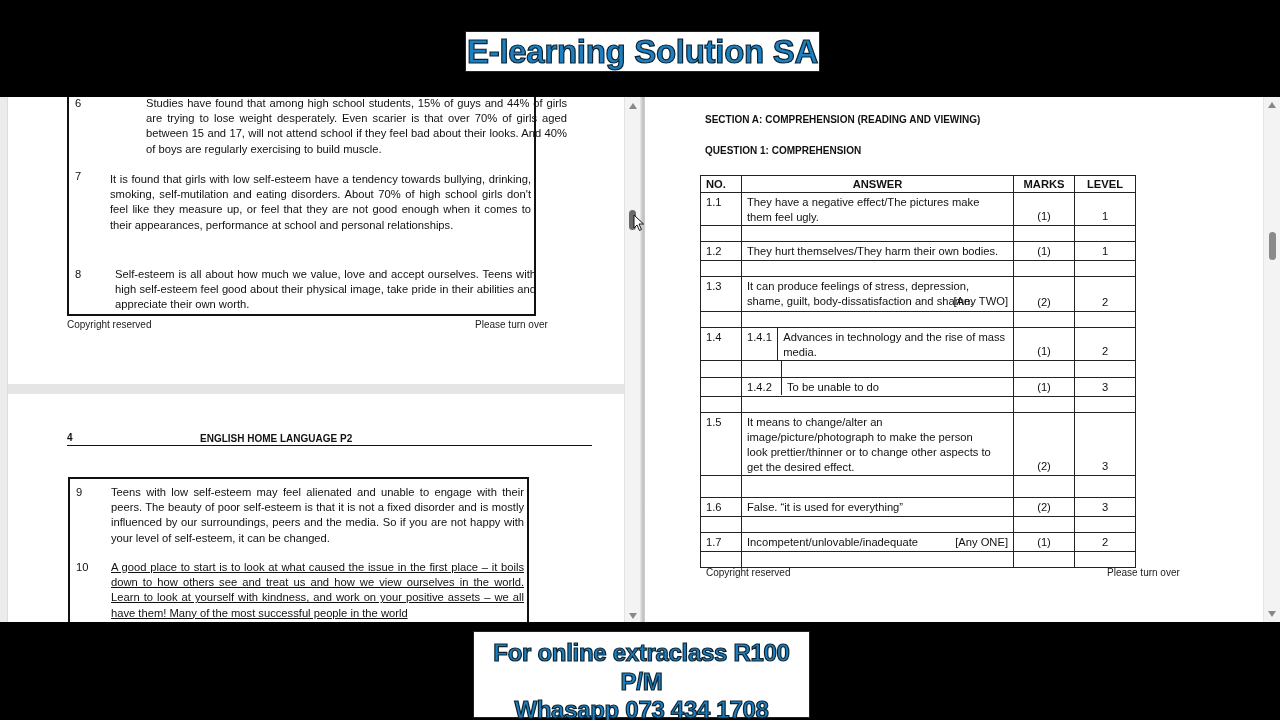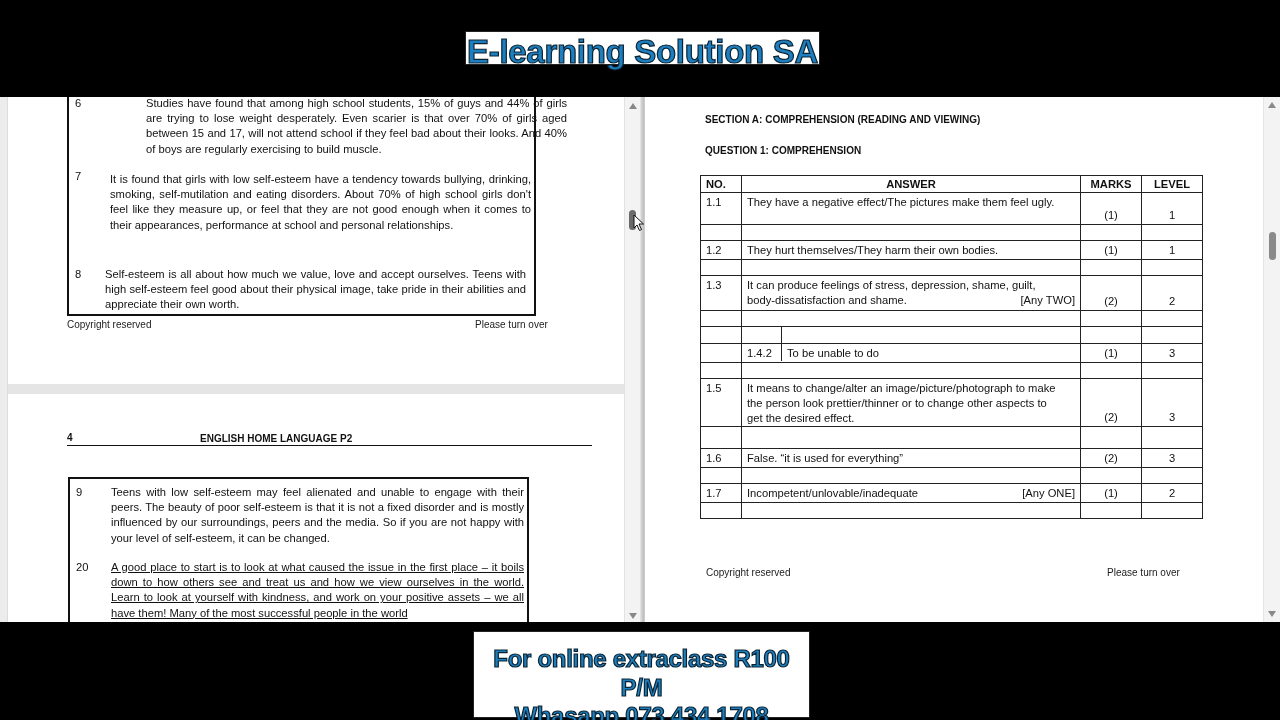--- a/index.html
+++ b/index.html
@@ -7,22 +7,22 @@
     body { position: relative; font-family: "Liberation Sans", sans-serif; color: #111; }
 
     
     .banner {
       position: absolute; background: #fff; border: 1px solid #222;
       color: #1d7fbf; font-family: "Liberation Sans", sans-serif; font-weight: bold;
       text-align: center;
       -webkit-text-stroke: 1.2px #0b2230;
       letter-spacing: -0.3px;
     }
-    .banner-top { left: 465px; top: 31px; width: 355px; height: 34px; font-size: 33px; line-height: 40px; }
-    .banner-bottom { left: 473px; top: 631px; width: 337px; height: 87px; font-size: 24px; line-height: 28.5px; padding-top: 13px; }
+    .banner-top { left: 465px; top: 31px; width: 355px; height: 41px; font-size: 33px; line-height: 40px; }
+    .banner-bottom { left: 473px; top: 631px; width: 337px; height: 87px; font-size: 24px; line-height: 28.5px; padding-top: 7px; }
 
     
     .pane { position: absolute; top: 97px; height: 525px; background: #fff; overflow: hidden; }
     .pane-left { left: 0; width: 644px; }
     .pane-right { left: 644px; width: 636px; border-left: 1px solid #ccc; }
 
     .left-gutter { position: absolute; left: 0; top: 0; width: 8px; height: 100%; background: #ececec; border-right: 1px solid #ddd; }
     .left-scroll-track { position: absolute; left: 624px; top: 0; width: 17px; height: 100%; background: #f3f3f3; border-left: 1px solid #e2e2e2; border-right: 1px solid #e2e2e2; }
     .left-edge { position: absolute; left: 641px; top: 0; width: 3px; height: 100%; background: linear-gradient(to right,#d8d8d8,#bbb); }
 
@@ -41,21 +41,21 @@
     .footer-text { position: absolute; font-size: 10px; color: #222; }
 
     .page-header { position: absolute; left: 67px; top: 335px; width: 525px; height: 14px; border-bottom: 1px solid #111; font-size: 10px; font-weight: bold; }
     .page-header .num { position: absolute; left: 0; top: 0; }
     .page-header .title { position: absolute; left: 133px; top: 1px; }
 
     
     .right-scroll-track { position: absolute; right: 0; top: 0; width: 17px; height: 100%; background: #f3f3f3; border-left: 1px solid #e5e5e5; }
     .section-title { position: absolute; left: 60px; font-size: 10px; font-weight: bold; }
 
-    table.memo { position: absolute; left: 55px; top: 78px; width: 503px; border-collapse: collapse; font-size: 11.2px; }
+    table.memo { position: absolute; left: 55px; top: 78px; width: 436px; border-collapse: collapse; font-size: 11.2px; }
     table.memo td, table.memo th { border: 1px solid #222; vertical-align: top; padding: 2px 5px 0 5px; line-height: 15px; }
     table.memo th { font-weight: bold; text-align: center; height: 17px; padding-top: 1px; }
     table.memo th.no { text-align: left; width: 41px; }
     table.memo th.marks { width: 61px; }
     table.memo th.level { width: 61px; }
     table.memo td.marks, table.memo td.level { text-align: center; vertical-align: bottom; padding-bottom: 1px; }
     table.memo tr.spacer td { height: 16px; }
     .ans-wrap { display: flex; justify-content: space-between; }
     .subtable { display: flex; margin: -2px -5px 0 -5px; }
     .subtable .subno { width: 40px; border-right: 1px solid #222; padding: 2px 5px 0 5px; }
@@ -69,37 +69,37 @@
 
 <div class="pane pane-left">
   <div class="left-gutter"></div>
 
   <div class="passage" style="left:67px; top:-10px; width:469px; height:229px;">
     <div class="para-num" style="left:6px; top:7px;">6</div>
     <div class="para" style="left:41px; top:7px; width:421px;margin-left:36px;">Studies have found that among high school students, 15% of guys and 44% of girls are trying to lose weight desperately. Even scarier is that over 70% of girls aged between 15 and 17, will not attend school if they feel bad about their looks. And 40% of boys are regularly exercising to build muscle.</div>
     <div class="para-num" style="left:6px; top:80px;">7</div>
     <div class="para" style="left:41px; top:83px; width:421px;">It is found that girls with low self-esteem have a tendency towards bullying, drinking, smoking, self-mutilation and eating disorders. About 70% of high school girls don't feel like they measure up, or feel that they are not good enough when it comes to their appearances, performance at school and personal relationships.</div>
     <div class="para-num" style="left:6px; top:178px;">8</div>
-    <div class="para" style="left:36px; top:178px; width:421px;">Self-esteem is all about how much we value, love and accept ourselves. Teens with high self-esteem feel good about their physical image, take pride in their abilities and appreciate their own worth.</div>
+    <div class="para" style="left:46px; top:178px; width:421px;">Self-esteem is all about how much we value, love and accept ourselves. Teens with high self-esteem feel good about their physical image, take pride in their abilities and appreciate their own worth.</div>
   </div>
 
   <div class="footer-text" style="left:67px; top:222px;">Copyright reserved</div>
   <div class="footer-text" style="left:475px; top:222px;">Please turn over</div>
 
   <div class="page-gap"></div>
 
   <div class="page-header">
     <span class="num">4</span>
     <span class="title">ENGLISH HOME LANGUAGE P2</span>
   </div>
 
   <div class="passage" style="left:68px; top:380px; width:461px; height:160px;">
     <div class="para-num" style="left:6px; top:6px;">9</div>
     <div class="para" style="left:41px; top:6px; width:413px;">Teens with low self-esteem may feel alienated and unable to engage with their peers. The beauty of poor self-esteem is that it is not a fixed disorder and is mostly influenced by our surroundings, peers and the media. So if you are not happy with your level of self-esteem, it can be changed.</div>
-    <div class="para-num" style="left:6px; top:81px;">20</div>
+    <div class="para-num" style="left:6px; top:81px;">10</div>
     <div class="para" style="left:41px; top:81px; width:413px;text-decoration:underline;">A good place to start is to look at what caused the issue in the first place – it boils down to how others see and treat us and how we view ourselves in the world. Learn to look at yourself with kindness, and work on your positive assets – we all have them! Many of the most successful people in the world</div>
   </div>
 
   <div class="left-scroll-track">
     <div class="scroll-arrow up" style="left:4px; top:6px;"></div>
     <div class="scroll-thumb" style="left:4px; top:113px; height:20px;"></div>
     <div class="scroll-arrow down" style="left:4px; top:516px;"></div>
   </div>
   <div class="left-edge"></div>
 
@@ -158,20 +158,31 @@
       <td class="marks">(2)</td>
       <td class="level">2</td>
     </tr>
     <tr class="spacer">
           <td></td>
           <td></td>
           <td></td>
           <td></td>
         </tr>
 
+    <tr style="height:19px;">
+      <td>1.4</td>
+      <td>
+        <div class="subtable">
+          <span class="subno">1.4.1</span>
+          <span class="subans">Advances in technology and the rise of mass media.</span>
+        </div>
+      </td>
+      <td class="marks">(1)</td>
+      <td class="level">2</td>
+    </tr>
     <tr>
       <td style="height:16px;"></td>
       <td style="padding:0;">
             <div class="subtable spacer" style="margin:0;">
               <span class="subno" style="padding:0;"></span>
             </div>
           </td>
       <td></td>
           <td></td>
     </tr>

